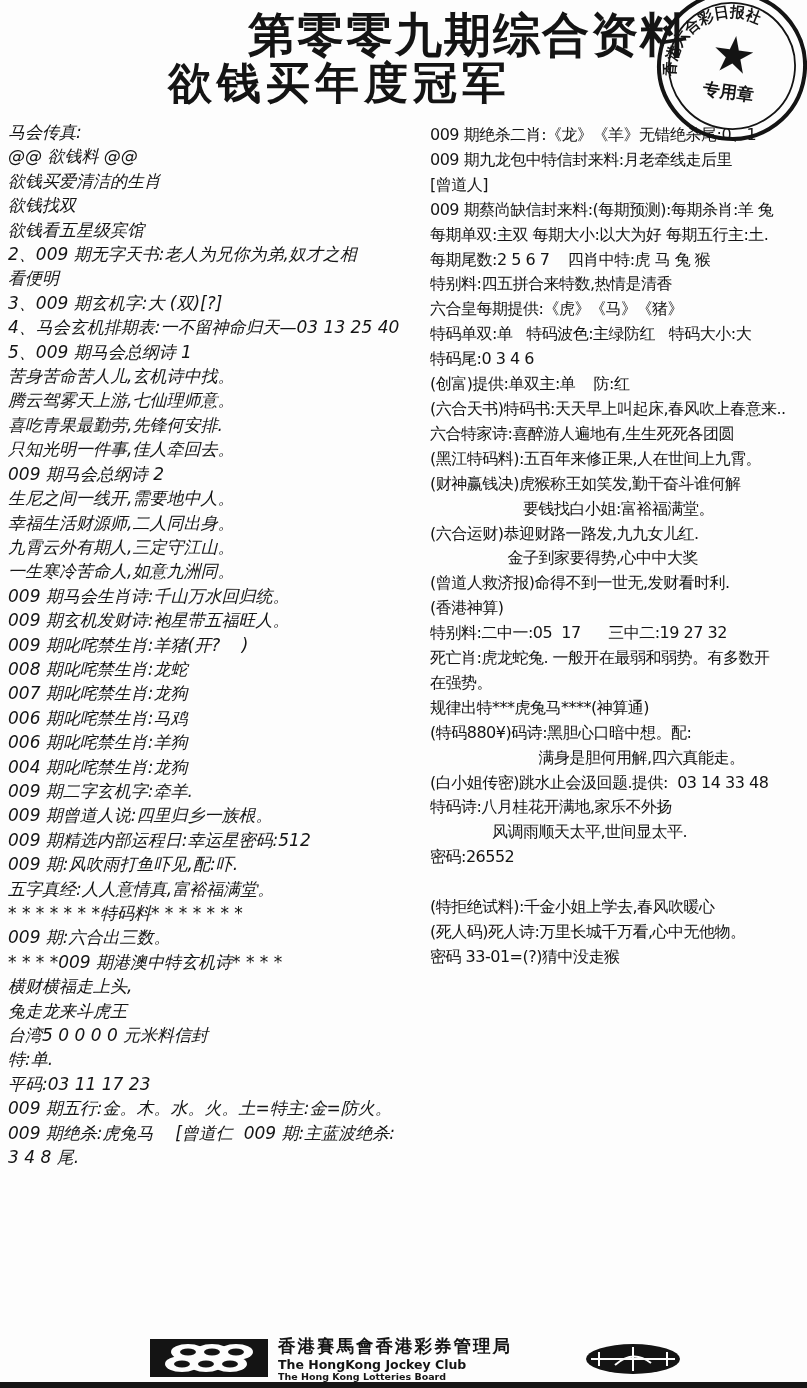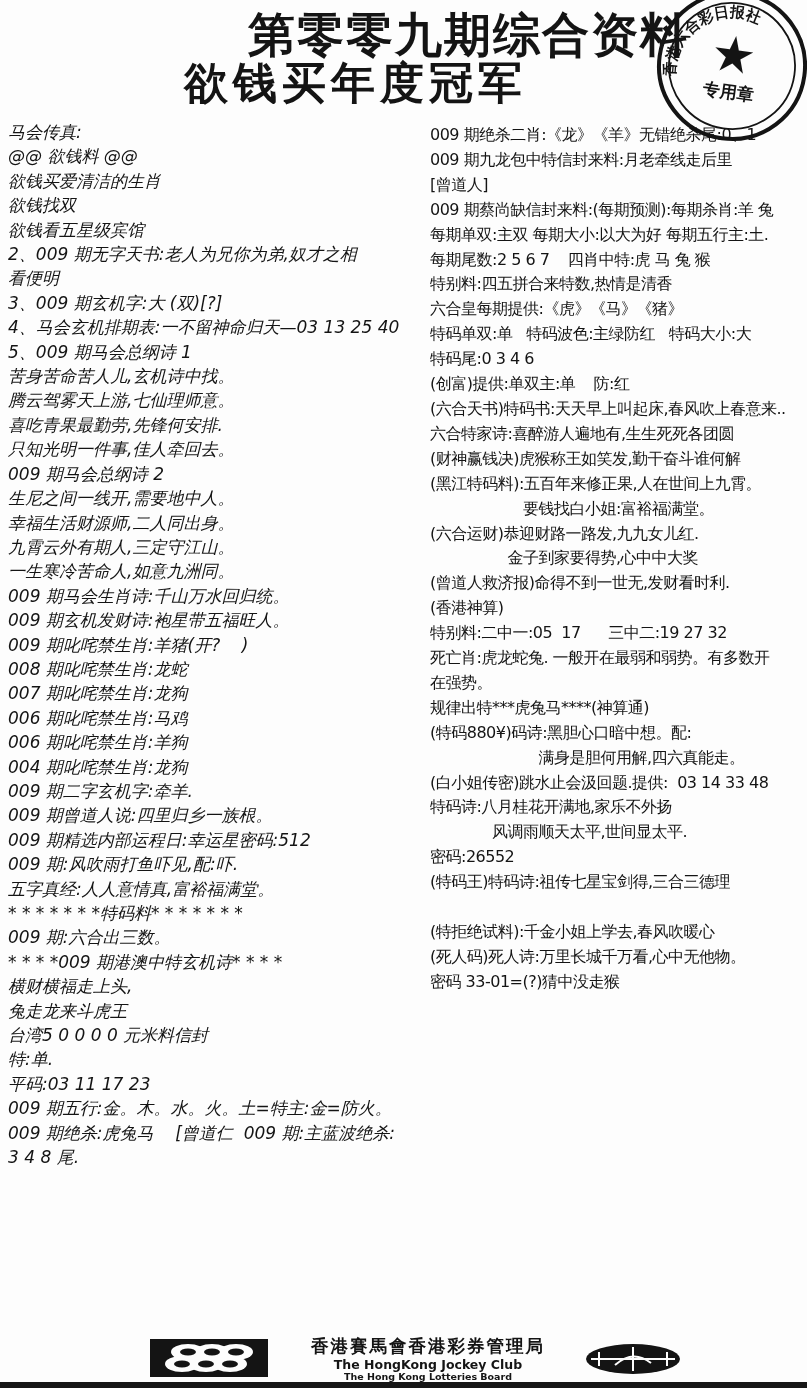--- a/index.html
+++ b/index.html
@@ -1,31 +1,31 @@
 <!DOCTYPE html>
 <html><head>
 <meta charset="utf-8">
 <style>
   html,body{margin:0;padding:0;background:#e8e8e8;}
   .page{position:relative;width:807px;height:1388px;background:#fdfdfd;overflow:hidden;
         font-family:"DejaVu Sans",sans-serif;color:#141414;margin:0 auto;}
   .title1{position:absolute;left:248px;top:4px;font-size:47px;font-weight:bold;
           letter-spacing:2px;white-space:pre;}
-  .title2{position:absolute;left:184px;top:54px;font-size:44px;font-weight:bold;
+  .title2{position:absolute;left:168px;top:54px;font-size:44px;font-weight:bold;
           letter-spacing:5px;white-space:pre;}
   .seal{position:absolute;left:652px;top:-14px;width:160px;height:160px;transform:rotate(8deg);}
   .col{position:absolute;font-size:17px;}
   .col-left{left:8px;top:120px;width:420px;}
   .col-left .tline{line-height:24.4px;min-height:24.4px;font-style:italic;}
   .col-right{left:430px;top:123px;width:377px;font-size:16px;letter-spacing:-0.5px;}
   .col-right .tline{line-height:24.9px;min-height:24.9px;}
   .tline{white-space:pre;}
   .footer{position:absolute;left:0;top:1334px;width:807px;height:48px;}
   .f-logo{position:absolute;left:150px;top:5px;}
-  .f-center{position:absolute;left:278px;top:0;width:300px;text-align:center;}
+  .f-center{position:absolute;left:278px;top:0;width:300px;text-align:left;}
   .f-cn{font-family:"DejaVu Serif",serif;font-size:17.5px;font-weight:bold;letter-spacing:2px;}
   .f-en{font-size:12.5px;font-weight:bold;line-height:13px;}
   .f-en2{font-size:9.5px;font-weight:bold;line-height:11px;}
   .f-oval{position:absolute;left:585px;top:9px;}
   .bottom-bar{position:absolute;left:0;bottom:0;width:807px;height:6px;background:#161616;}
 </style>
 </head>
 <body>
 
 <div class="page">
@@ -99,38 +99,37 @@
       <div class="tline">009 期蔡尚缺信封来料:(每期预测):每期杀肖:羊 兔</div>
       <div class="tline">每期单双:主双 每期大小:以大为好 每期五行主:土.</div>
       <div class="tline">每期尾数:2 5 6 7    四肖中特:虎 马 兔 猴</div>
       <div class="tline">特别料:四五拼合来特数,热情是清香</div>
       <div class="tline">六合皇每期提供:《虎》《马》《猪》</div>
       <div class="tline">特码单双:单   特码波色:主绿防红   特码大小:大</div>
       <div class="tline">特码尾:0 3 4 6</div>
       <div class="tline">(创富)提供:单双主:单    防:红</div>
       <div class="tline">(六合天书)特码书:天天早上叫起床,春风吹上春意来..</div>
       <div class="tline">六合特家诗:喜醉游人遍地有,生生死死各团圆</div>
+      <div class="tline">(黑江特码料):五百年来修正果,人在世间上九霄。</div>
       <div class="tline">(财神赢钱决)虎猴称王如笑发,勤干奋斗谁何解</div>
-      <div class="tline">(黑江特码料):五百年来修正果,人在世间上九霄。</div>
       <div class="tline">　　　　　　要钱找白小姐:富裕福满堂。</div>
       <div class="tline">(六合运财)恭迎财路一路发,九九女儿红.</div>
       <div class="tline">　　　　　金子到家要得势,心中中大奖</div>
       <div class="tline">(曾道人救济报)命得不到一世无,发财看时利.</div>
       <div class="tline">(香港神算)</div>
       <div class="tline">特别料:二中一:05  17      三中二:19 27 32</div>
       <div class="tline">死亡肖:虎龙蛇兔. 一般开在最弱和弱势。有多数开</div>
       <div class="tline">在强势。</div>
       <div class="tline">规律出特***虎兔马****(神算通)</div>
       <div class="tline">(特码880¥)码诗:黑胆心口暗中想。配:</div>
       <div class="tline">　　　　　　　满身是胆何用解,四六真能走。</div>
       <div class="tline">(白小姐传密)跳水止会汲回题.提供:  03 14 33 48</div>
       <div class="tline">特码诗:八月桂花开满地,家乐不外扬</div>
       <div class="tline">　　　　风调雨顺天太平,世间显太平.</div>
       <div class="tline">密码:26552</div>
-      <div class="tline">(特码王)特码诗:祖传七星宝剑得,三合三德理</div>
       <div class="tline"></div>
       <div class="tline">(特拒绝试料):千金小姐上学去,春风吹暖心</div>
       <div class="tline">(死人码)死人诗:万里长城千万看,心中无他物。</div>
       <div class="tline">密码 33-01=(?)猜中没走猴</div>
     </div>
 
   <div class="footer">
     <svg class="f-logo" width="118" height="38">
       <rect x="0" y="0" width="118" height="38" fill="#141414"></rect>
       <ellipse cx="38" cy="13" rx="17" ry="8" fill="#fdfdfd"></ellipse>

